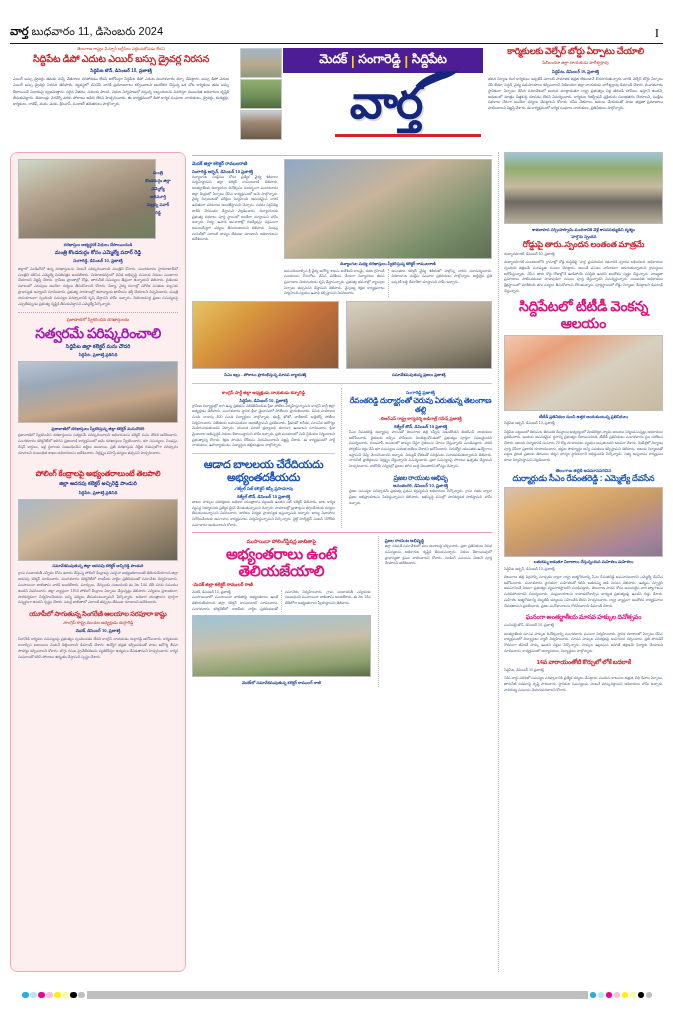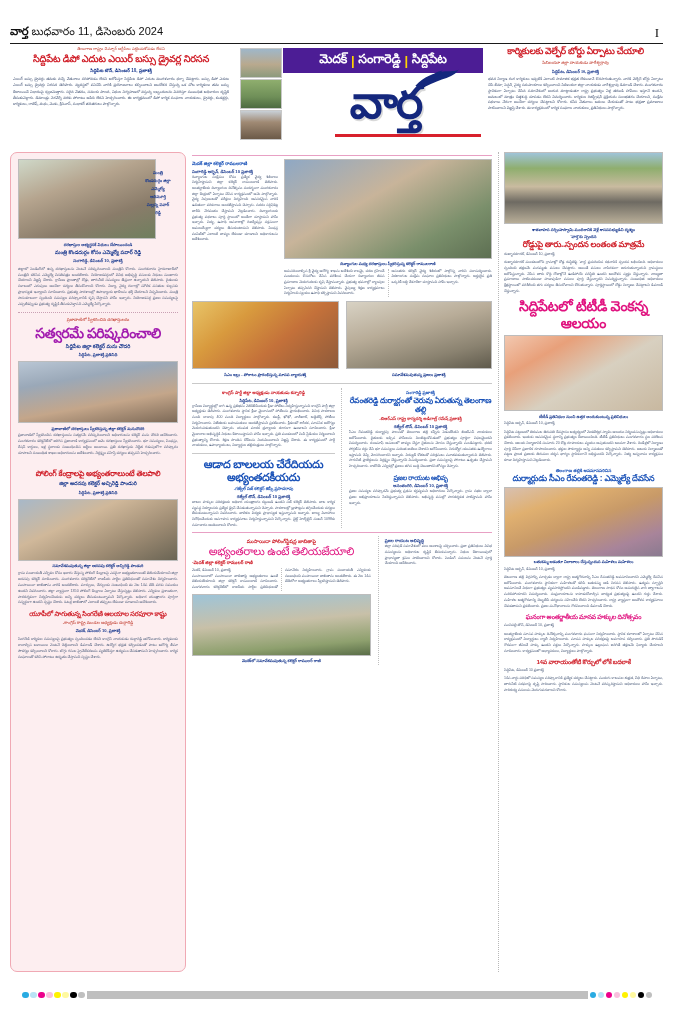--- a/index.html
+++ b/index.html
@@ -80,21 +80,21 @@
                 font-weight:700; text-align:center; line-height:1.9; }
 
   
   .col-center { position:absolute; left:182px; top:0; width:300px; height:820px; overflow:hidden; }
   .main-head { font-size:16.5px; color:#e0127f; font-weight:700; text-align:center; line-height:1.15;
                letter-spacing:-.5px; padding-bottom:3px; }
   .rule-pink { height:.8px; background:#e8a0c4; margin:3px 0; }
   .rule-dot { border-top:.8px dotted #c9a0b4; margin:4px 0; }
   .rule-grey { height:.7px; background:#c9c9c9; margin:4px 0;}
   .cc-head { font-size:9.4px; color:#1a52b8; font-weight:700; text-align:center; line-height:1.2; letter-spacing:-.3px; }
-  .cc-head-pink { font-size:11px; color:#e0127f; font-weight:400; text-align:center; line-height:1.15; letter-spacing:-.4px;}
+  .cc-head-pink { font-size:15px; color:#e0127f; font-weight:700; text-align:center; line-height:1.15; letter-spacing:-.4px;}
   .cc-kick { font-size:5px; color:#1a52b8; font-weight:700; text-align:center; margin-top:2px;}
   .cc-kick-red { font-size:5px; color:#d0202a; font-weight:700; text-align:center; margin-top:2px;}
   .cc-by { font-size:4.2px; color:#1a3a8f; font-weight:700; text-align:center; margin-top:2px;}
   .two-col { column-count:2; column-gap:7px; column-rule:.6px dotted #bfbfbf; }
   .c-body { font-size:3.55px; color:#52627f; text-align:justify; line-height:1.6;}
 
   
   .col-right { position:absolute; left:488px; top:0; width:165px; height:820px; overflow:hidden;
                border-left:.8px dotted #b8b8b8; padding-left:5px;}
   .rc-head { font-size:8.2px; color:#d0202a; font-weight:700; text-align:center; line-height:1.2; letter-spacing:-.25px;}

